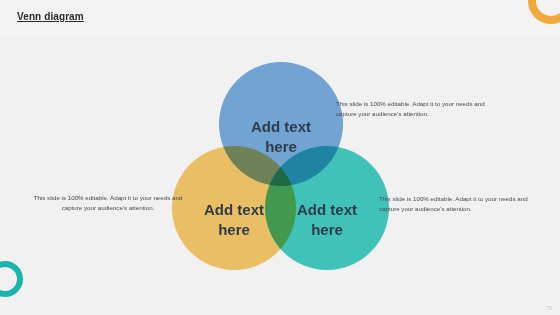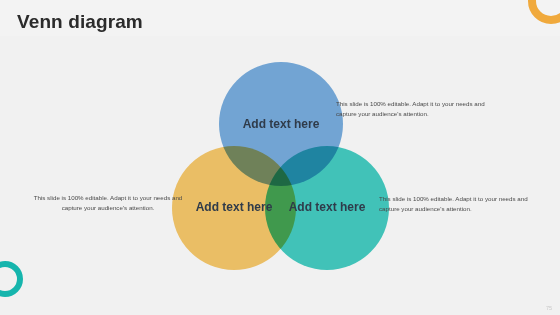--- a/index.html
+++ b/index.html
@@ -48,25 +48,26 @@
     top: 0;
     left: 0;
     width: 560px;
     height: 36px;
     background: #f3f3f3;
   }
   .page-title {
     position: absolute;
     top: 11px;
     left: 17px;
-    font-size: 19px;
+    font-size: 10px;
     font-weight: bold;
     color: #2b2b2b;
     letter-spacing: 0.1px;
     white-space: nowrap;
+    text-decoration: underline;
   }
 
   
   .venn {
     position: absolute;
     left: 168px;
     top: 62px;
     width: 225px;
     height: 210px;
   }
@@ -94,21 +95,21 @@
     height: 124px;
     left: 97px;
     top: 84px;
     background: #45cec3;
   }
 
   .circle-label {
     position: absolute;
     width: 90px;
     text-align: center;
-    font-size: 12px;
+    font-size: 15px;
     font-weight: bold;
     color: #2f3b4a;
     line-height: 1.32;
     z-index: 5;
   }
   .label-top {
     left: 68px;
     top: 55px;
   }
   .label-left {

